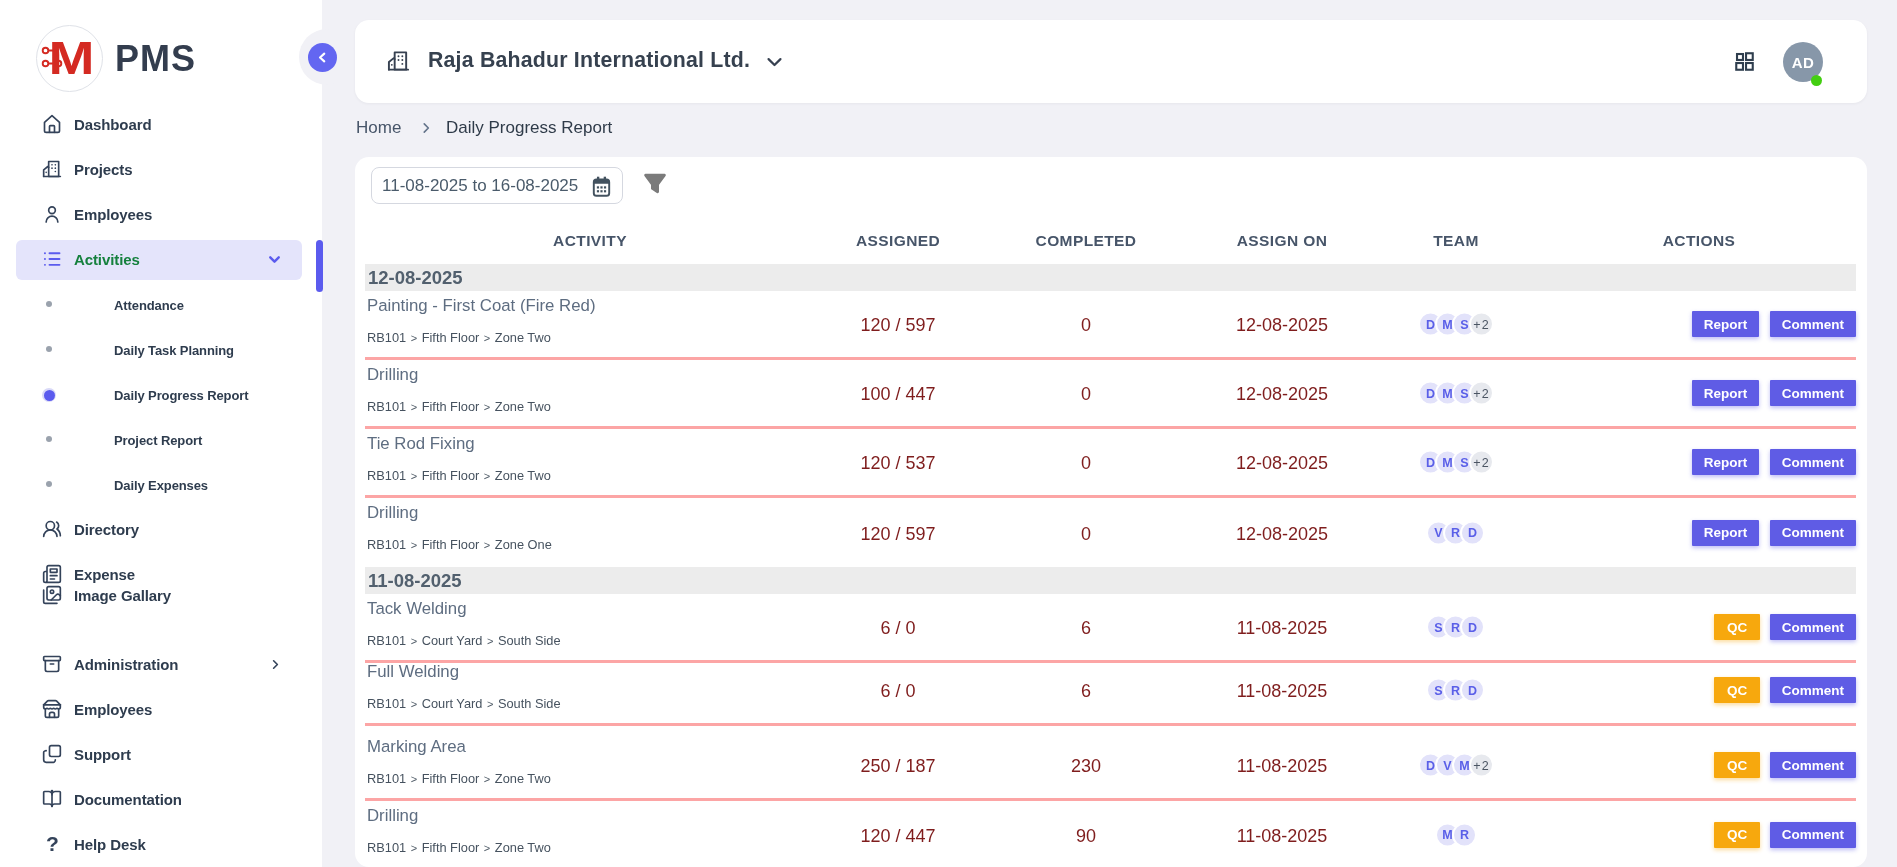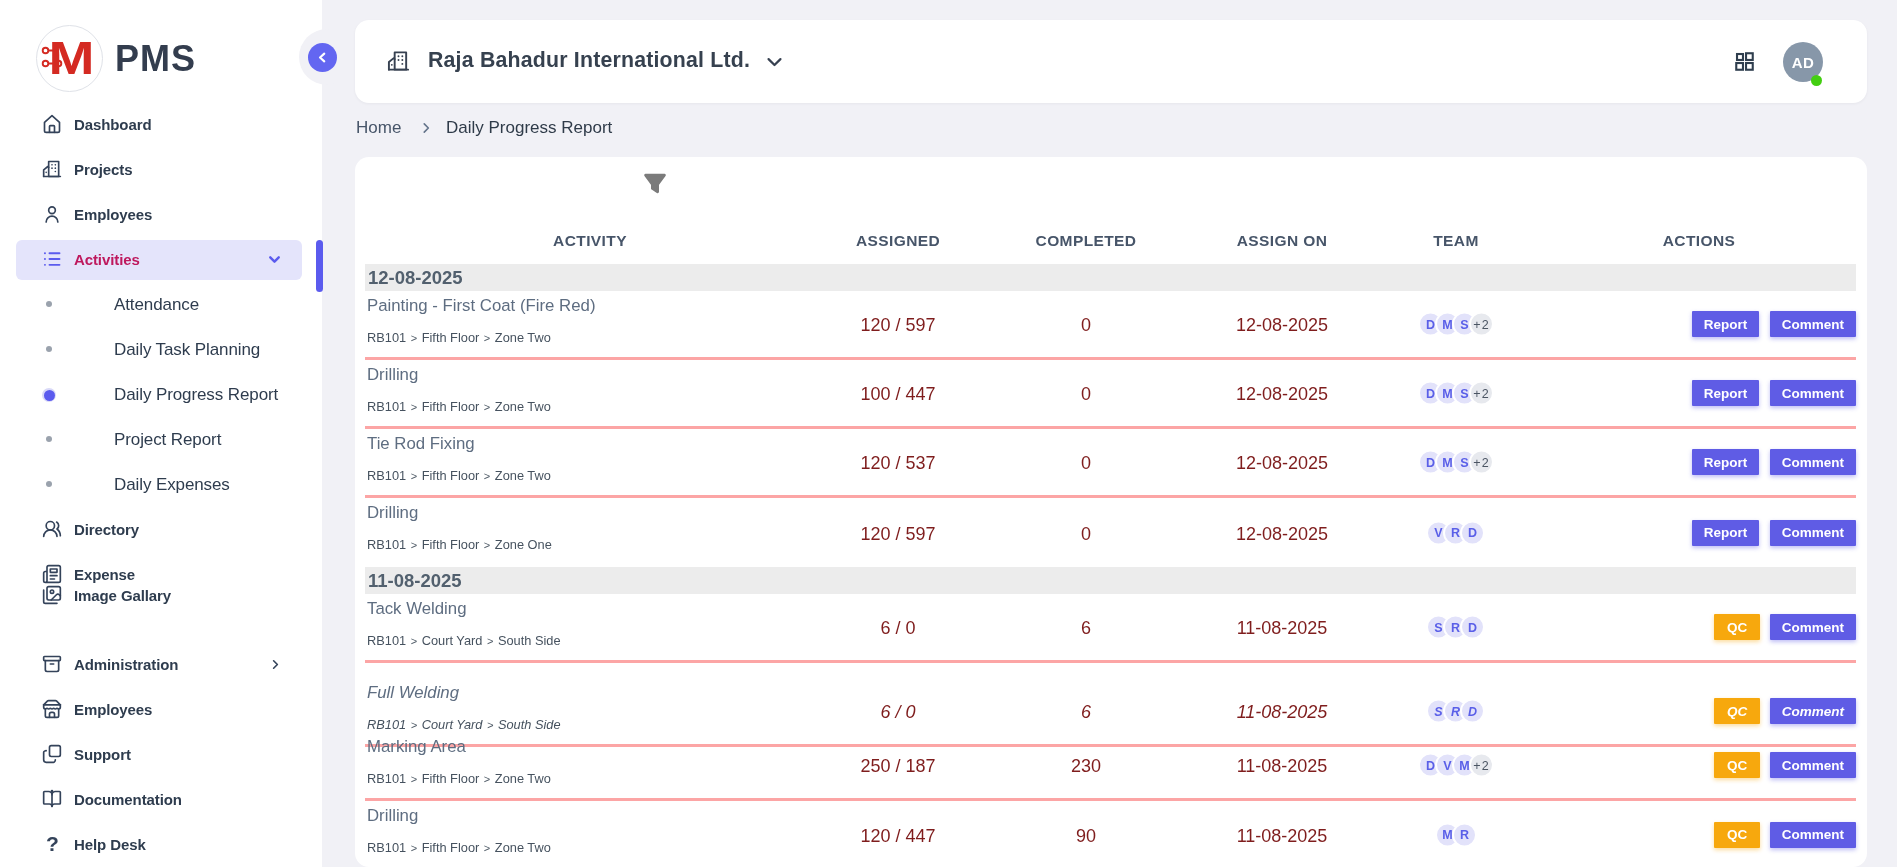--- a/index.html
+++ b/index.html
@@ -12,21 +12,21 @@
 #logoC { position:absolute; left:36px; top:25px; width:67px; height:67px; border-radius:50%; border:1px solid #dfe2e8; background:#fff; }
 #pms { position:absolute; left:115px; top:38px; font-size:36px; font-weight:bold; color:#333d4e; letter-spacing:1px; }
 .mi { position:absolute; left:42px; height:20px; display:flex; align-items:center; }
 .mi svg { width:20px; height:20px; }
 .mi .lbl { position:absolute; left:32px; top:50%; transform:translateY(-50%); font-size:15px; font-weight:bold; color:#2e3c4e; white-space:nowrap; letter-spacing:-0.1px; }
 #actPill { position:absolute; left:16px; top:240px; width:286px; height:40px; background:#e4e4fb; border-radius:6px; }
 #actBar { position:absolute; left:316px; top:240px; width:7px; height:52px; background:#5b5bee; border-radius:4px; }
 .sdot { position:absolute; left:46px; width:6px; height:6px; border-radius:50%; background:#9aa2ad; }
 .sdota { position:absolute; left:42px; width:14px; height:14px; border-radius:50%; background:#d9d9f8; }
 .sdota i { position:absolute; left:1.5px; top:1.5px; width:11px; height:11px; border-radius:50%; background:#5b5bee; }
-.smi { position:absolute; left:114px; font-size:17px; font-weight:normal; color:#2e3c4e; white-space:nowrap; transform:translateY(-50%); letter-spacing:-0.1px;}
+.smi { position:absolute; left:114px; font-size:13px; font-weight:bold; color:#2e3c4e; white-space:nowrap; transform:translateY(-50%); letter-spacing:-0.1px;}
 #colW { position:absolute; left:299px; top:29px; width:56px; height:56px; border-radius:50%; background:#f1f1f6; }
 #colB { position:absolute; left:308px; top:43px; width:29px; height:29px; border-radius:50%; background:#6366f1; display:flex; align-items:center; justify-content:center; }
 
 
 #topbar { position:absolute; left:355px; top:20px; width:1512px; height:83px; background:#fff; border-radius:14px; box-shadow:0 1px 3px rgba(30,30,60,0.05); }
 #coName { position:absolute; left:428px; top:48px; font-size:21.3px; font-weight:bold; color:#36414f; letter-spacing:0.2px; white-space:nowrap; }
 #avatar { position:absolute; left:1783px; top:42px; width:40px; height:40px; border-radius:50%; background:#8797a9; color:#fff; font-weight:bold; font-size:15px; display:flex; align-items:center; justify-content:center; letter-spacing:0.5px; }
 #gdot { position:absolute; left:1811px; top:75px; width:11px; height:11px; border-radius:50%; background:#43ce11; }
 
 
@@ -104,21 +104,21 @@
 </div>
 <div class="mi" style="top:249px;">
   <svg viewBox="0 0 24 24" fill="none" stroke="#5b5bee" stroke-width="2.3" stroke-linecap="round" stroke-linejoin="round">
       <line x1="9" y1="5" x2="21" y2="5"></line>
       <line x1="9" y1="12" x2="21" y2="12"></line>
       <line x1="9" y1="19" x2="21" y2="19"></line>
       <line x1="3.5" y1="5" x2="3.6" y2="5"></line>
       <line x1="3.5" y1="12" x2="3.6" y2="12"></line>
       <line x1="3.5" y1="19" x2="3.6" y2="19"></line>
     </svg>
-  <span class="lbl" style="color:#be185d;">Activities</span>
+  <span class="lbl" style="color:#15803d;">Activities</span>
 </div>
 <svg class="abs" style="left:266px;top:251px;" width="17" height="17" viewBox="0 0 24 24" fill="none" stroke="#5b5bee" stroke-width="3.4" stroke-linecap="round" stroke-linejoin="round">
     <path d="m6 9 6 6 6-6"></path>
   </svg>
 
 <div class="sdot" style="top:301px;"></div>
 <span class="smi" style="top:305px;">Attendance</span>
 <div class="sdot" style="top:346px;"></div>
 <span class="smi" style="top:350px;">Daily Task Planning</span>
 <div class="sdota" style="top:388px;">
@@ -217,20 +217,37 @@
 <div id="avatar">AD</div>
 <div id="gdot"></div>
 
 <div id="bcHome">Home</div>
 <svg class="abs" style="left:419px;top:121px;" width="14" height="14" viewBox="0 0 24 24" fill="none" stroke="#64748b" stroke-width="2.8" stroke-linecap="round" stroke-linejoin="round">
     <path d="m9 5 7 7-7 7"></path>
   </svg>
 <div id="bcCur">Daily Progress Report</div>
 
 <div id="card">
+  <div id="dateIn">
+    <span class="dt">11-08-2025 to 16-08-2025</span>
+    <svg width="21" height="21" viewBox="0 0 24 24" fill="none">
+        <rect x="3.2" y="4" width="17.6" height="18.6" rx="3" stroke="#43525f" stroke-width="2.2"></rect>
+        <path d="M3.2 7a3 3 0 0 1 3-3h11.6a3 3 0 0 1 3 3v1.9H3.2z" fill="#43525f"></path>
+        <rect x="6.8" y="0.8" width="2.7" height="4" fill="#43525f"></rect>
+        <rect x="14.5" y="0.8" width="2.7" height="4" fill="#43525f"></rect>
+        <g fill="#43525f">
+          <rect x="6.7" y="11.8" width="2.5" height="2.5"></rect>
+          <rect x="10.75" y="11.8" width="2.5" height="2.5"></rect>
+          <rect x="14.8" y="11.8" width="2.5" height="2.5"></rect>
+          <rect x="6.7" y="16.2" width="2.5" height="2.5"></rect>
+          <rect x="10.75" y="16.2" width="2.5" height="2.5"></rect>
+          <rect x="14.8" y="16.2" width="2.5" height="2.5"></rect>
+        </g>
+      </svg>
+  </div>
   <svg class="abs" style="left:288px;top:16px;" width="24" height="22" viewBox="0 0 24 22">
       <path d="M2.6 2.2h18.8L14.6 11.3v7.5l-5.2-3.4v-4.1z" fill="#7b7b7b" stroke="#7b7b7b" stroke-width="2.8" stroke-linejoin="round"></path>
     </svg>
 
   <span class="th" style="left:235px;">ACTIVITY</span>
   <span class="th" style="left:543px;">ASSIGNED</span>
   <span class="th" style="left:731px;">COMPLETED</span>
   <span class="th" style="left:927px;">ASSIGN ON</span>
   <span class="th" style="left:1101px;">TEAM</span>
   <span class="th" style="left:1344px;">ACTIONS</span>
@@ -310,21 +327,21 @@
     <div class="val vmid" style="left:917px;">11-08-2025</div>
     <div class="team" style="left:1061px;">
         <span class="av">S</span>
         <span class="av">R</span>
         <span class="av">D</span>
       </div>
     <div class="btn qc" style="left:1349px;width:46px;">QC</div>
     <div class="btn" style="left:1405px;width:86px;">Comment</div>
   </div>
 
-  <div class="row bb" style="top:521px;height:69px;font-style:italic;">
+  <div class="row bb" style="top:500px;height:69px;">
     <div class="ttl">Full Welding</div>
     <div class="crumb">RB101 <span class="cv">&gt;</span> Court Yard <span class="cv">&gt;</span> South Side</div>
     <div class="val vmid" style="left:533px;">6 / 0</div>
     <div class="val vmid" style="left:721px;">6</div>
     <div class="val vmid" style="left:917px;">11-08-2025</div>
     <div class="team" style="left:1061px;">
         <span class="av">S</span>
         <span class="av">R</span>
         <span class="av">D</span>
       </div>

